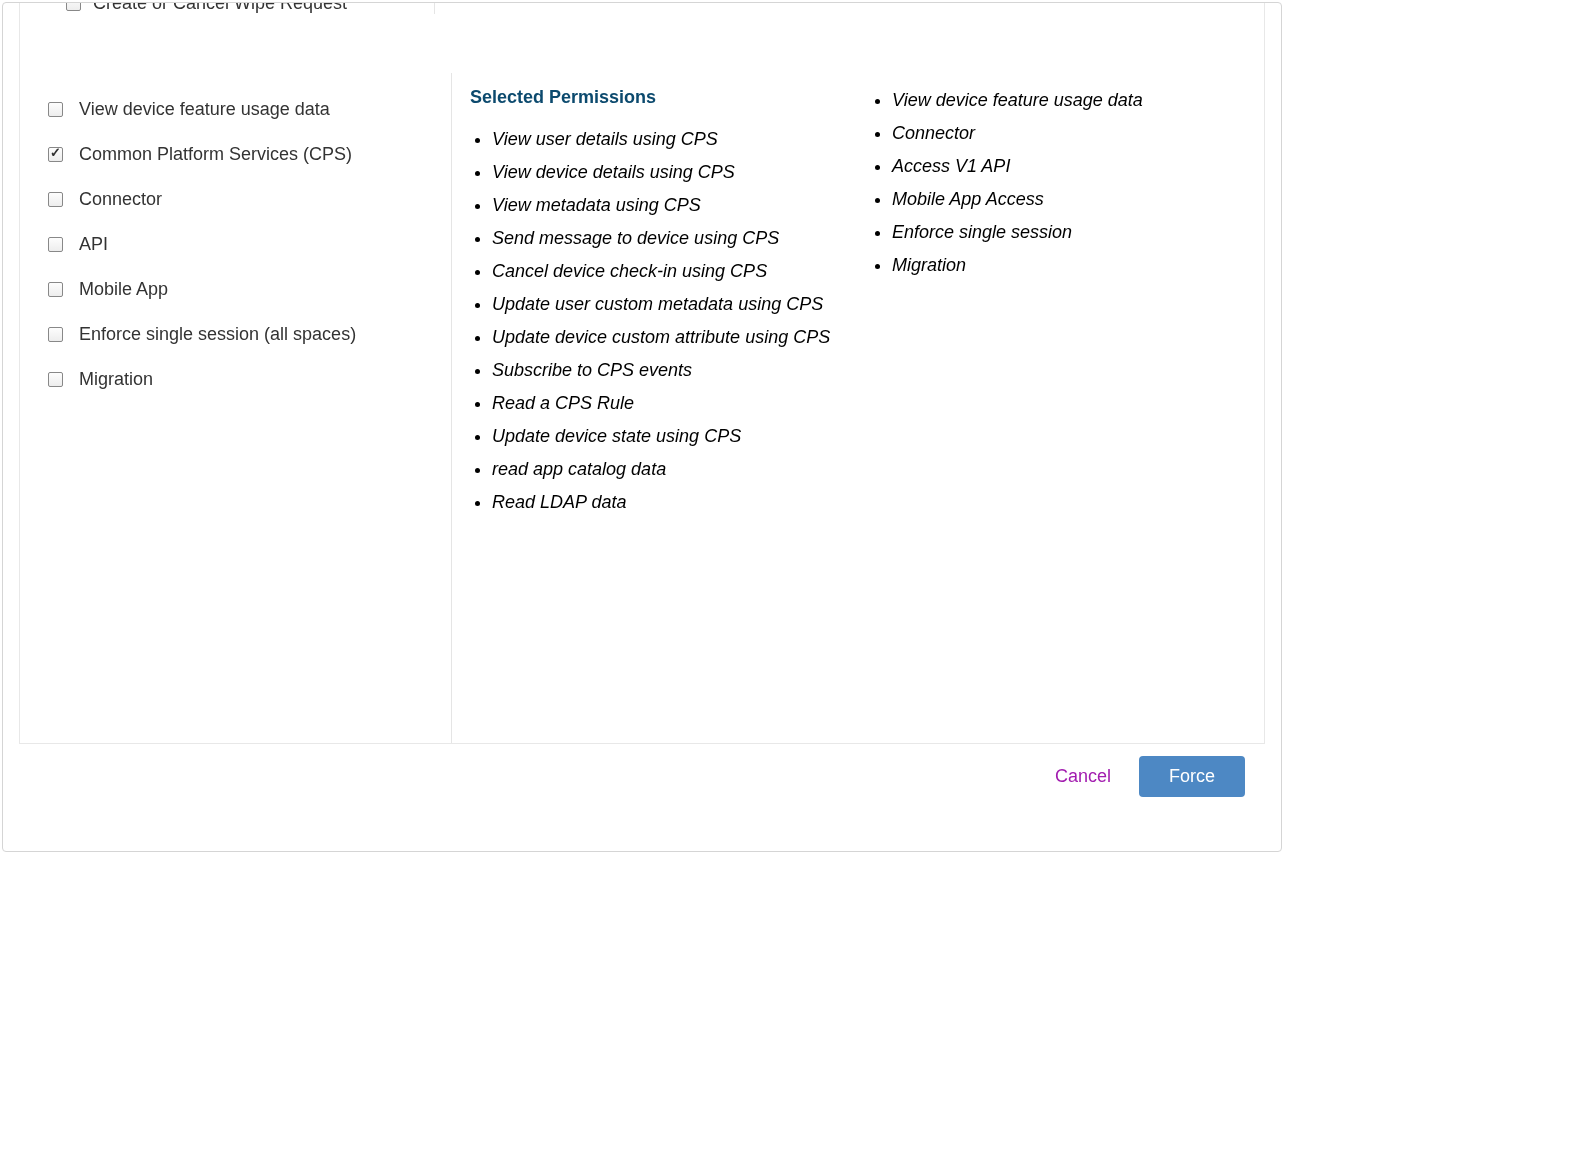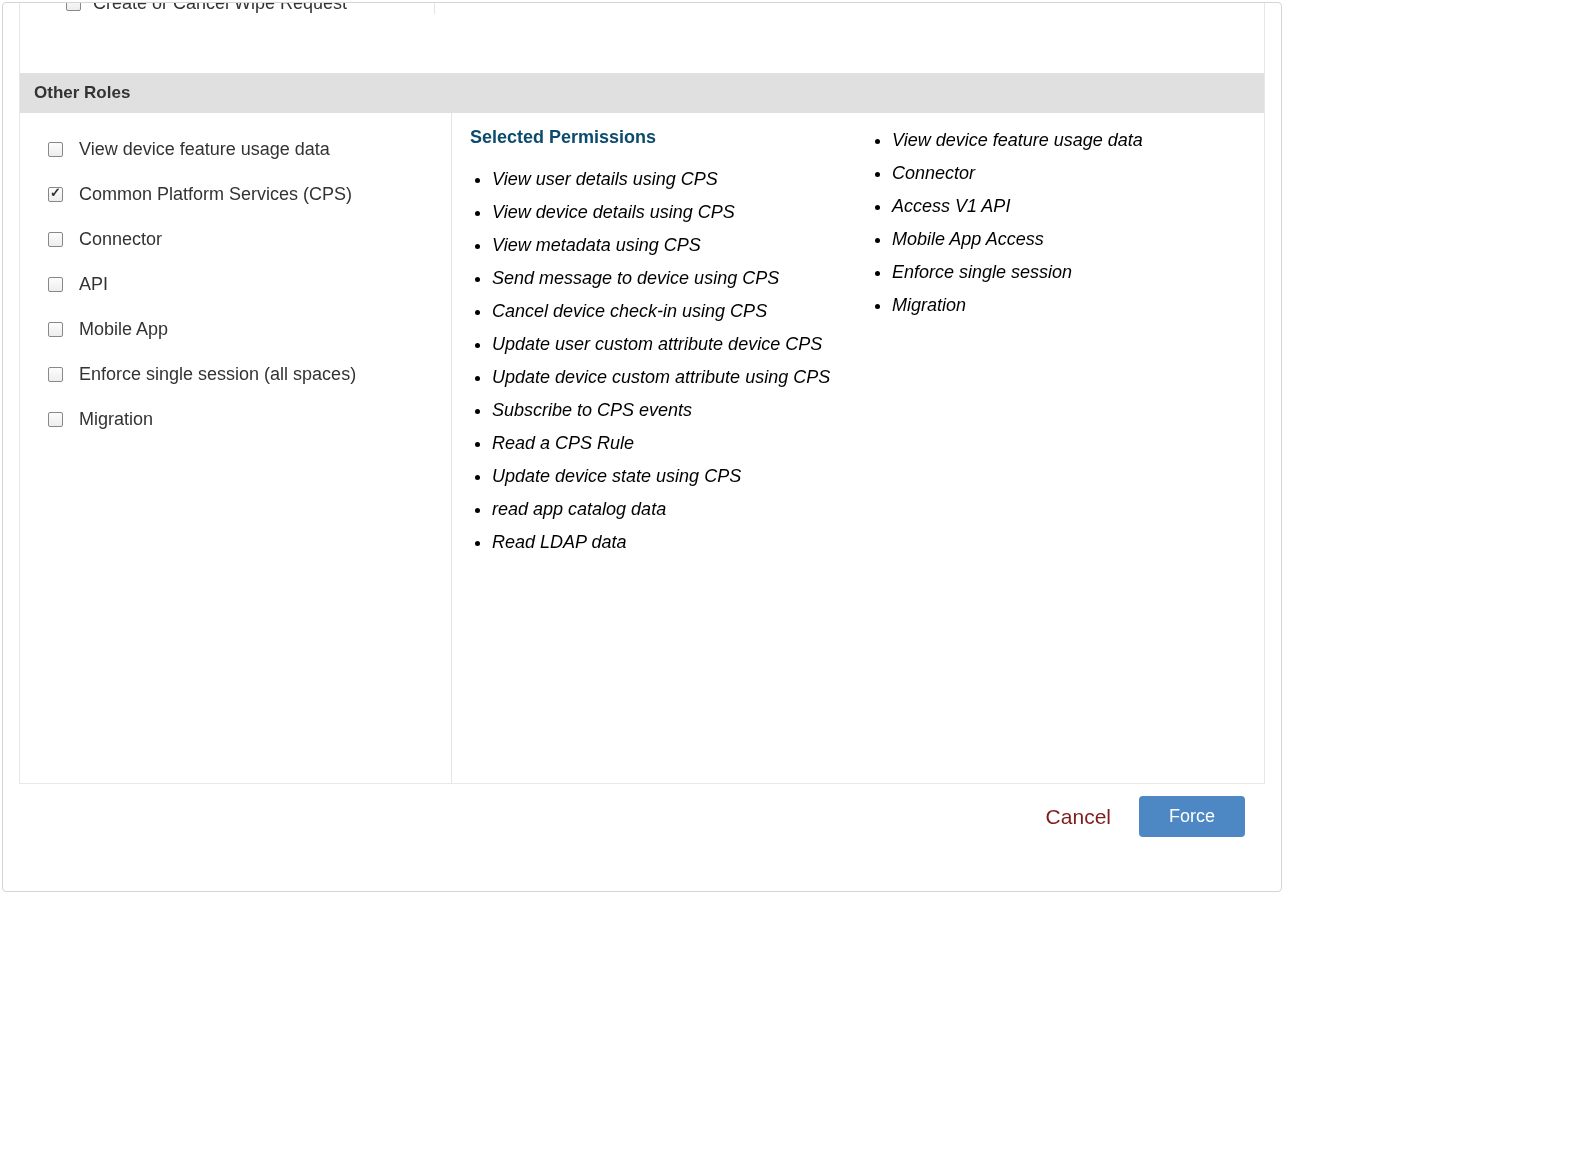--- a/index.html
+++ b/index.html
@@ -158,22 +158,22 @@
 .modal-footer {
   display: flex;
   justify-content: flex-end;
   gap: 28px;
   padding: 12px 20px 14px;
   align-items: center;
 }
 .btn-cancel {
   background: none;
   border: none;
-  color: #7f1d1d;
-  font-size: 21px;
+  color: #a21caf;
+  font-size: 18px;
   cursor: pointer;
 }
 .btn-save {
   background: #4d88c4;
   color: #fff;
   border: none;
   padding: 10px 30px;
   font-size: 18px;
   border-radius: 4px;
   cursor: pointer;
@@ -191,21 +191,20 @@
         <div class="top-section-inner">
           <div class="top-left">
             <div class="top-left-checkbox-row">
               <span class="checkbox"></span>
               <span class="top-left-label">Create or Cancel Wipe Request</span>
             </div>
           </div>
         </div>
       </div>
 
-      <div class="section-header">Other Roles</div>
 
       <div class="roles-content">
 
         <div class="roles-left">
           <div class="role-item">
             <span class="checkbox"></span>
             <span class="role-label">View device feature usage data</span>
           </div>
           <div class="role-item">
             <span class="checkbox checked"></span>
@@ -234,21 +233,21 @@
         </div>
 
         <div class="roles-middle">
           <div class="perm-heading">Selected Permissions</div>
           <ul class="perm-list">
             <li>View user details using CPS</li>
             <li>View device details using CPS</li>
             <li>View metadata using CPS</li>
             <li>Send message to device using CPS</li>
             <li>Cancel device check-in using CPS</li>
-            <li>Update user custom attribute device CPS</li>
+            <li>Update user custom metadata using CPS</li>
             <li>Update device custom attribute using CPS</li>
             <li>Subscribe to CPS events</li>
             <li>Read a CPS Rule</li>
             <li>Update device state using CPS</li>
             <li>read app catalog data</li>
             <li>Read LDAP data</li>
           </ul>
         </div>
 
         <div class="roles-right">

